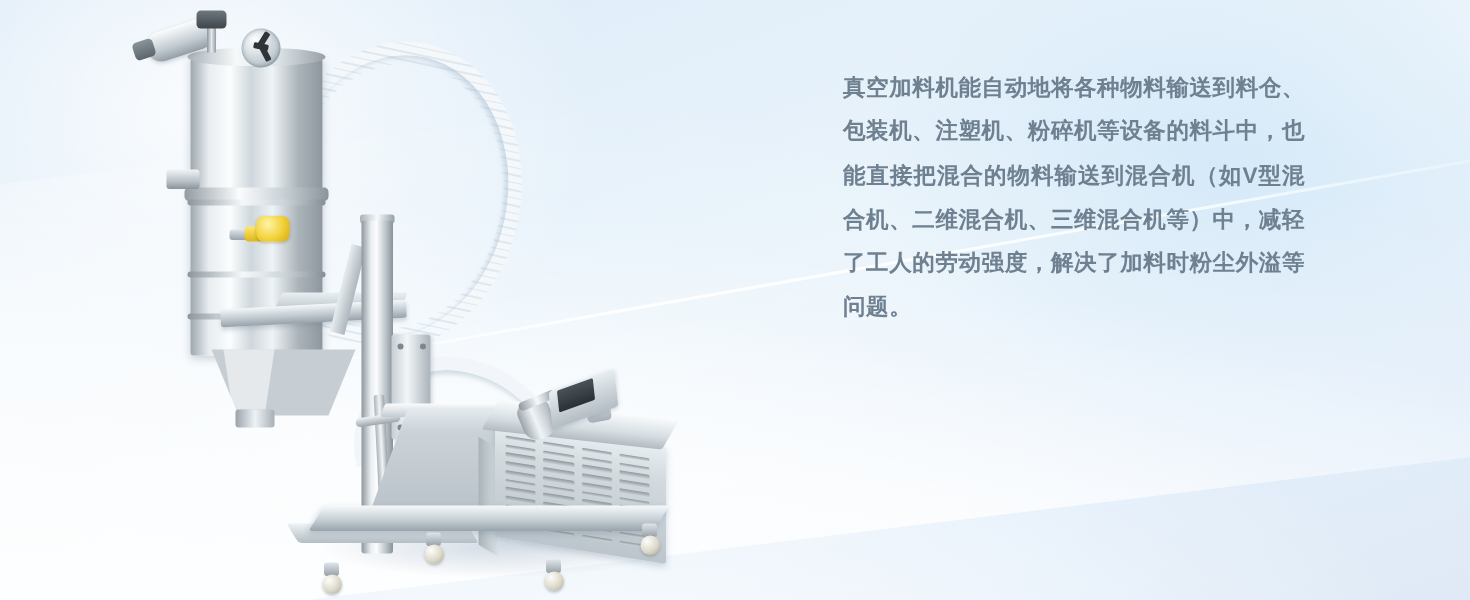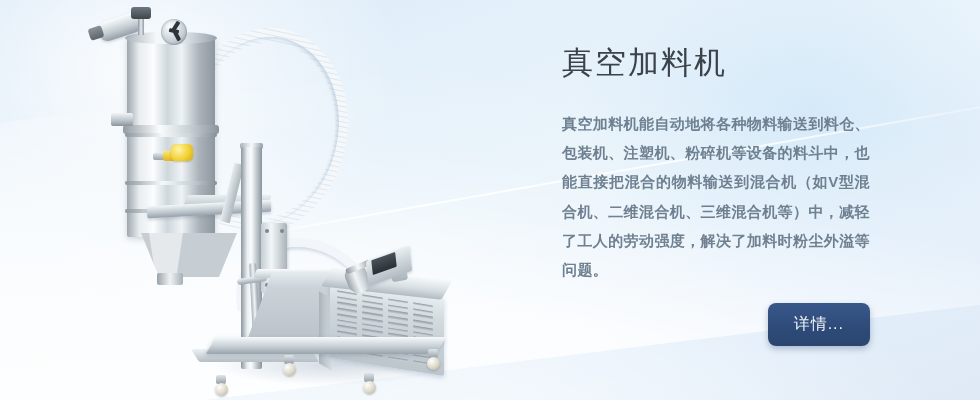--- a/index.html
+++ b/index.html
@@ -283,21 +283,17 @@
     <div class="caster c1"></div>
     <div class="caster-brk cb2"></div>
     <div class="caster c2"></div>
     <div class="caster-brk cb3"></div>
     <div class="caster c3"></div>
     <div class="caster-brk cb4"></div>
     <div class="caster c4"></div>
   </div>
 
   <div class="content">
-    <h1 class="title">真空加料机</h1>
     <p class="desc">真空加料机能自动地将各种物料输送到料仓、包装机、注塑机、粉碎机等设备的料斗中，也能直接把混合的物料输送到混合机（如V型混合机、二维混合机、三维混合机等）中，减轻了工人的劳动强度，解决了加料时粉尘外溢等问题。</p>
   </div>
 
-  <div class="btn-row">
-    <button class="btn">详情...</button>
-  </div>
 
 </div>
 
 </body></html>

